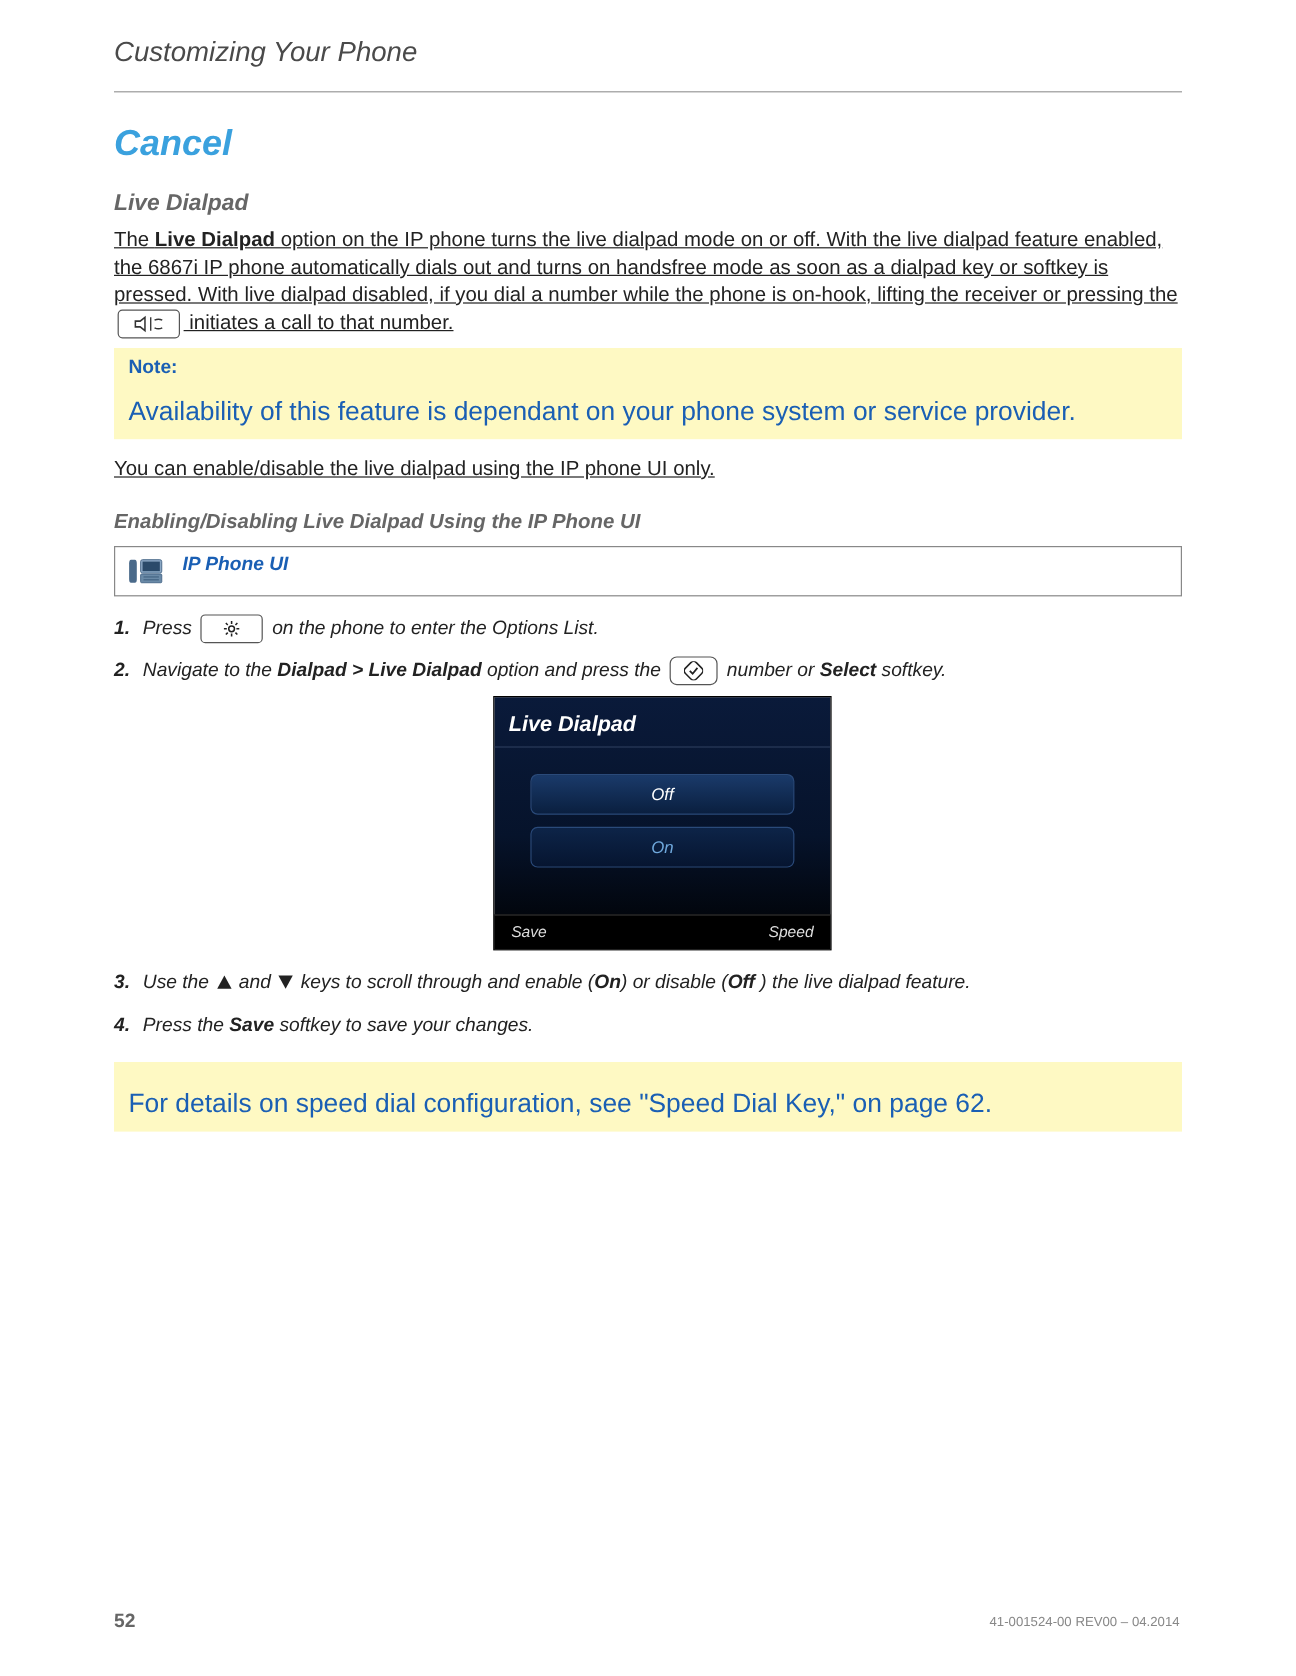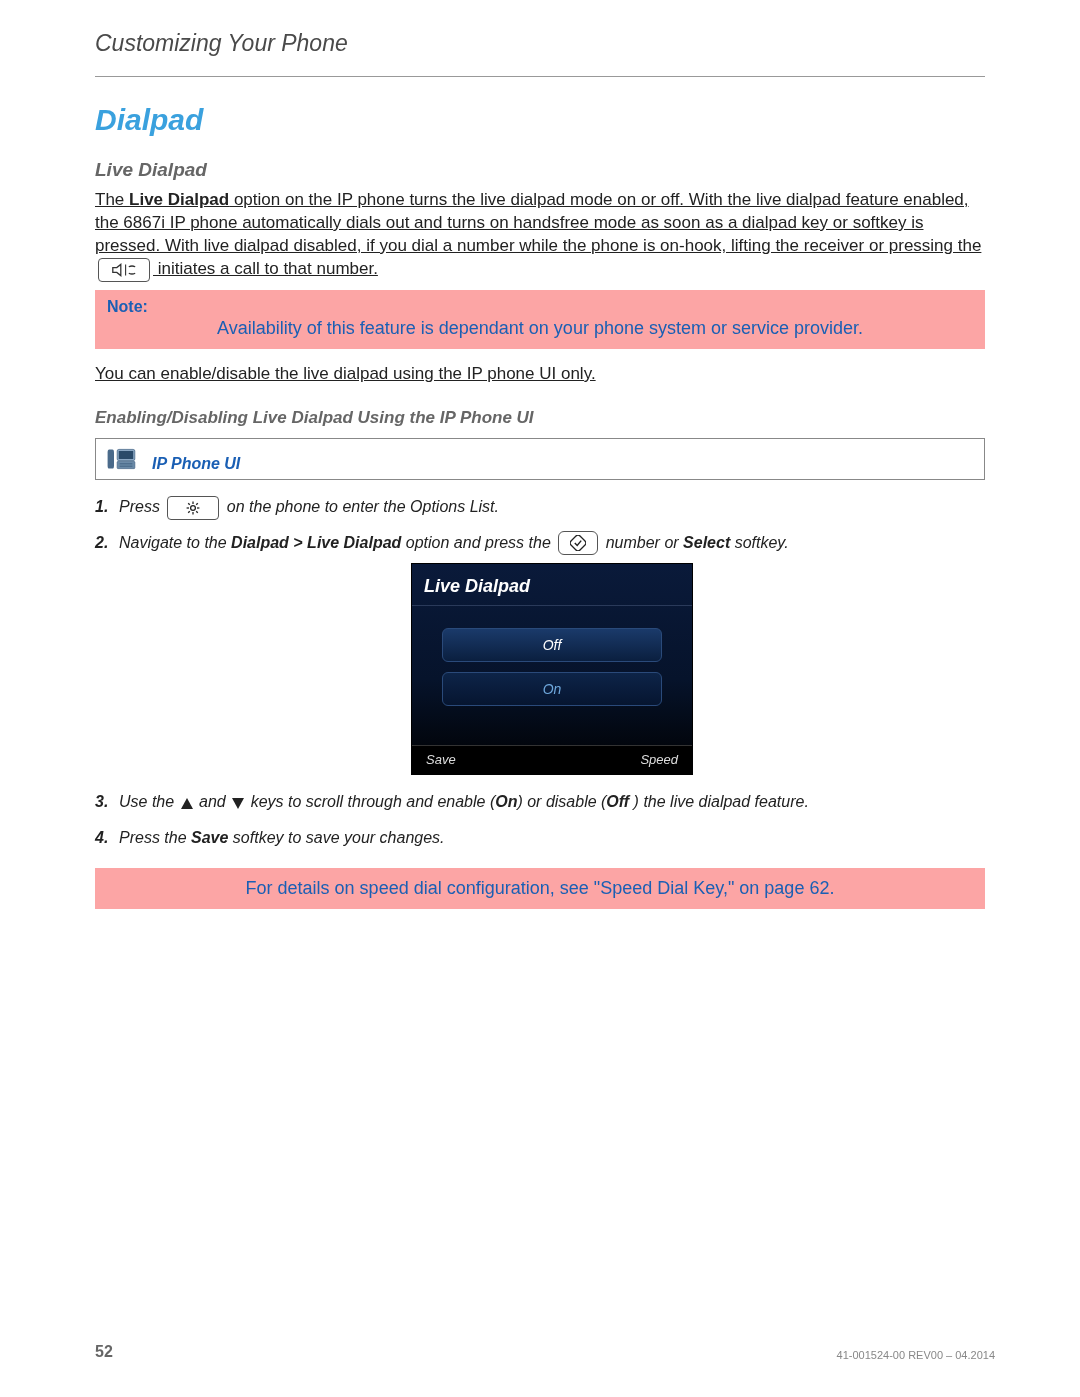--- a/index.html
+++ b/index.html
@@ -51,41 +51,40 @@
     margin: 22px 0 10px 0;
   }
   p.body {
     font-size: 17px;
     line-height: 1.35;
     margin: 0 0 6px 0;
     color: #222;
     text-decoration: underline;
   }
   .note-box {
-    background: #fca5a5;
+    background: #fef9c3;
     padding: 8px 12px 10px 12px;
     margin: 8px 0 14px 0;
   }
   .note-label {
     color: #1a5fb4;
     font-weight: 700;
     font-size: 16px;
   }
   .note-text {
     color: #1a5fb4;
-    font-size: 18px;
-    margin-top: 2px;
-    text-align: center;
+    font-size: 22px;
+    margin-top: 14px;
   }
   .link-text { color: #1a5fb4; }
   .ui-header-box {
     border: 1px solid #888;
     padding: 6px 10px;
     display: flex;
-    align-items: flex-end;
+    align-items: flex-start;
     gap: 14px;
     margin-bottom: 14px;
   }
   .ui-header-box .label {
     font-style: italic;
     font-weight: 700;
     color: #1a5fb4;
     font-size: 16px;
   }
   .phone-icon {
@@ -185,39 +184,39 @@
     font-size: 13px;
     color: #ddd;
     display: flex;
     align-items: center;
     padding: 0 14px;
   }
   .screenshot .softkey.right { justify-content: flex-end; }
   .footer {
     position: absolute;
     bottom: 36px;
-    left: 95px; right: 85px;
+    left: 95px; right: 97px;
     display: flex;
     justify-content: space-between;
-    align-items: flex-end;
+    align-items: center;
     border-top: none;
   }
   .footer .page-num { font-weight: 700; color: #666; font-size: 16px; }
   .footer .docrev { font-size: 11px; color: #888; }
   b { font-weight: 700; }
 </style>
 </head>
 <body>
 
 <div class="page">
 
   <div class="header-title">Customizing Your Phone</div>
   <hr class="header-rule">
 
-  <h1 class="section">Dialpad</h1>
+  <h1 class="section">Cancel</h1>
 
   <h2 class="subsection">Live Dialpad</h2>
 
   <p class="body">
     <span>The </span><b>Live Dialpad</b><span> option on the IP phone turns the live dialpad mode on or off. With the live dialpad feature enabled, the 6867i IP phone automatically dials out and turns on handsfree mode as soon as a dialpad key or softkey is pressed. With live dialpad disabled, if you dial a number while the phone is on-hook, lifting the receiver or pressing the </span><span class="key-box">
       <svg viewBox="0 0 40 20" width="34" height="16">
         <path d="M6 7 L11 7 L16 3 L16 17 L11 13 L6 13 Z" fill="none" stroke="#333" stroke-width="1.6"></path>
         <path d="M26 6 Q30 4 34 6" fill="none" stroke="#333" stroke-width="1.6"></path>
         <path d="M26 14 Q30 16 34 14" fill="none" stroke="#333" stroke-width="1.6"></path>
         <line x1="22" y1="3" x2="22" y2="17" stroke="#333" stroke-width="1.4"></line>

